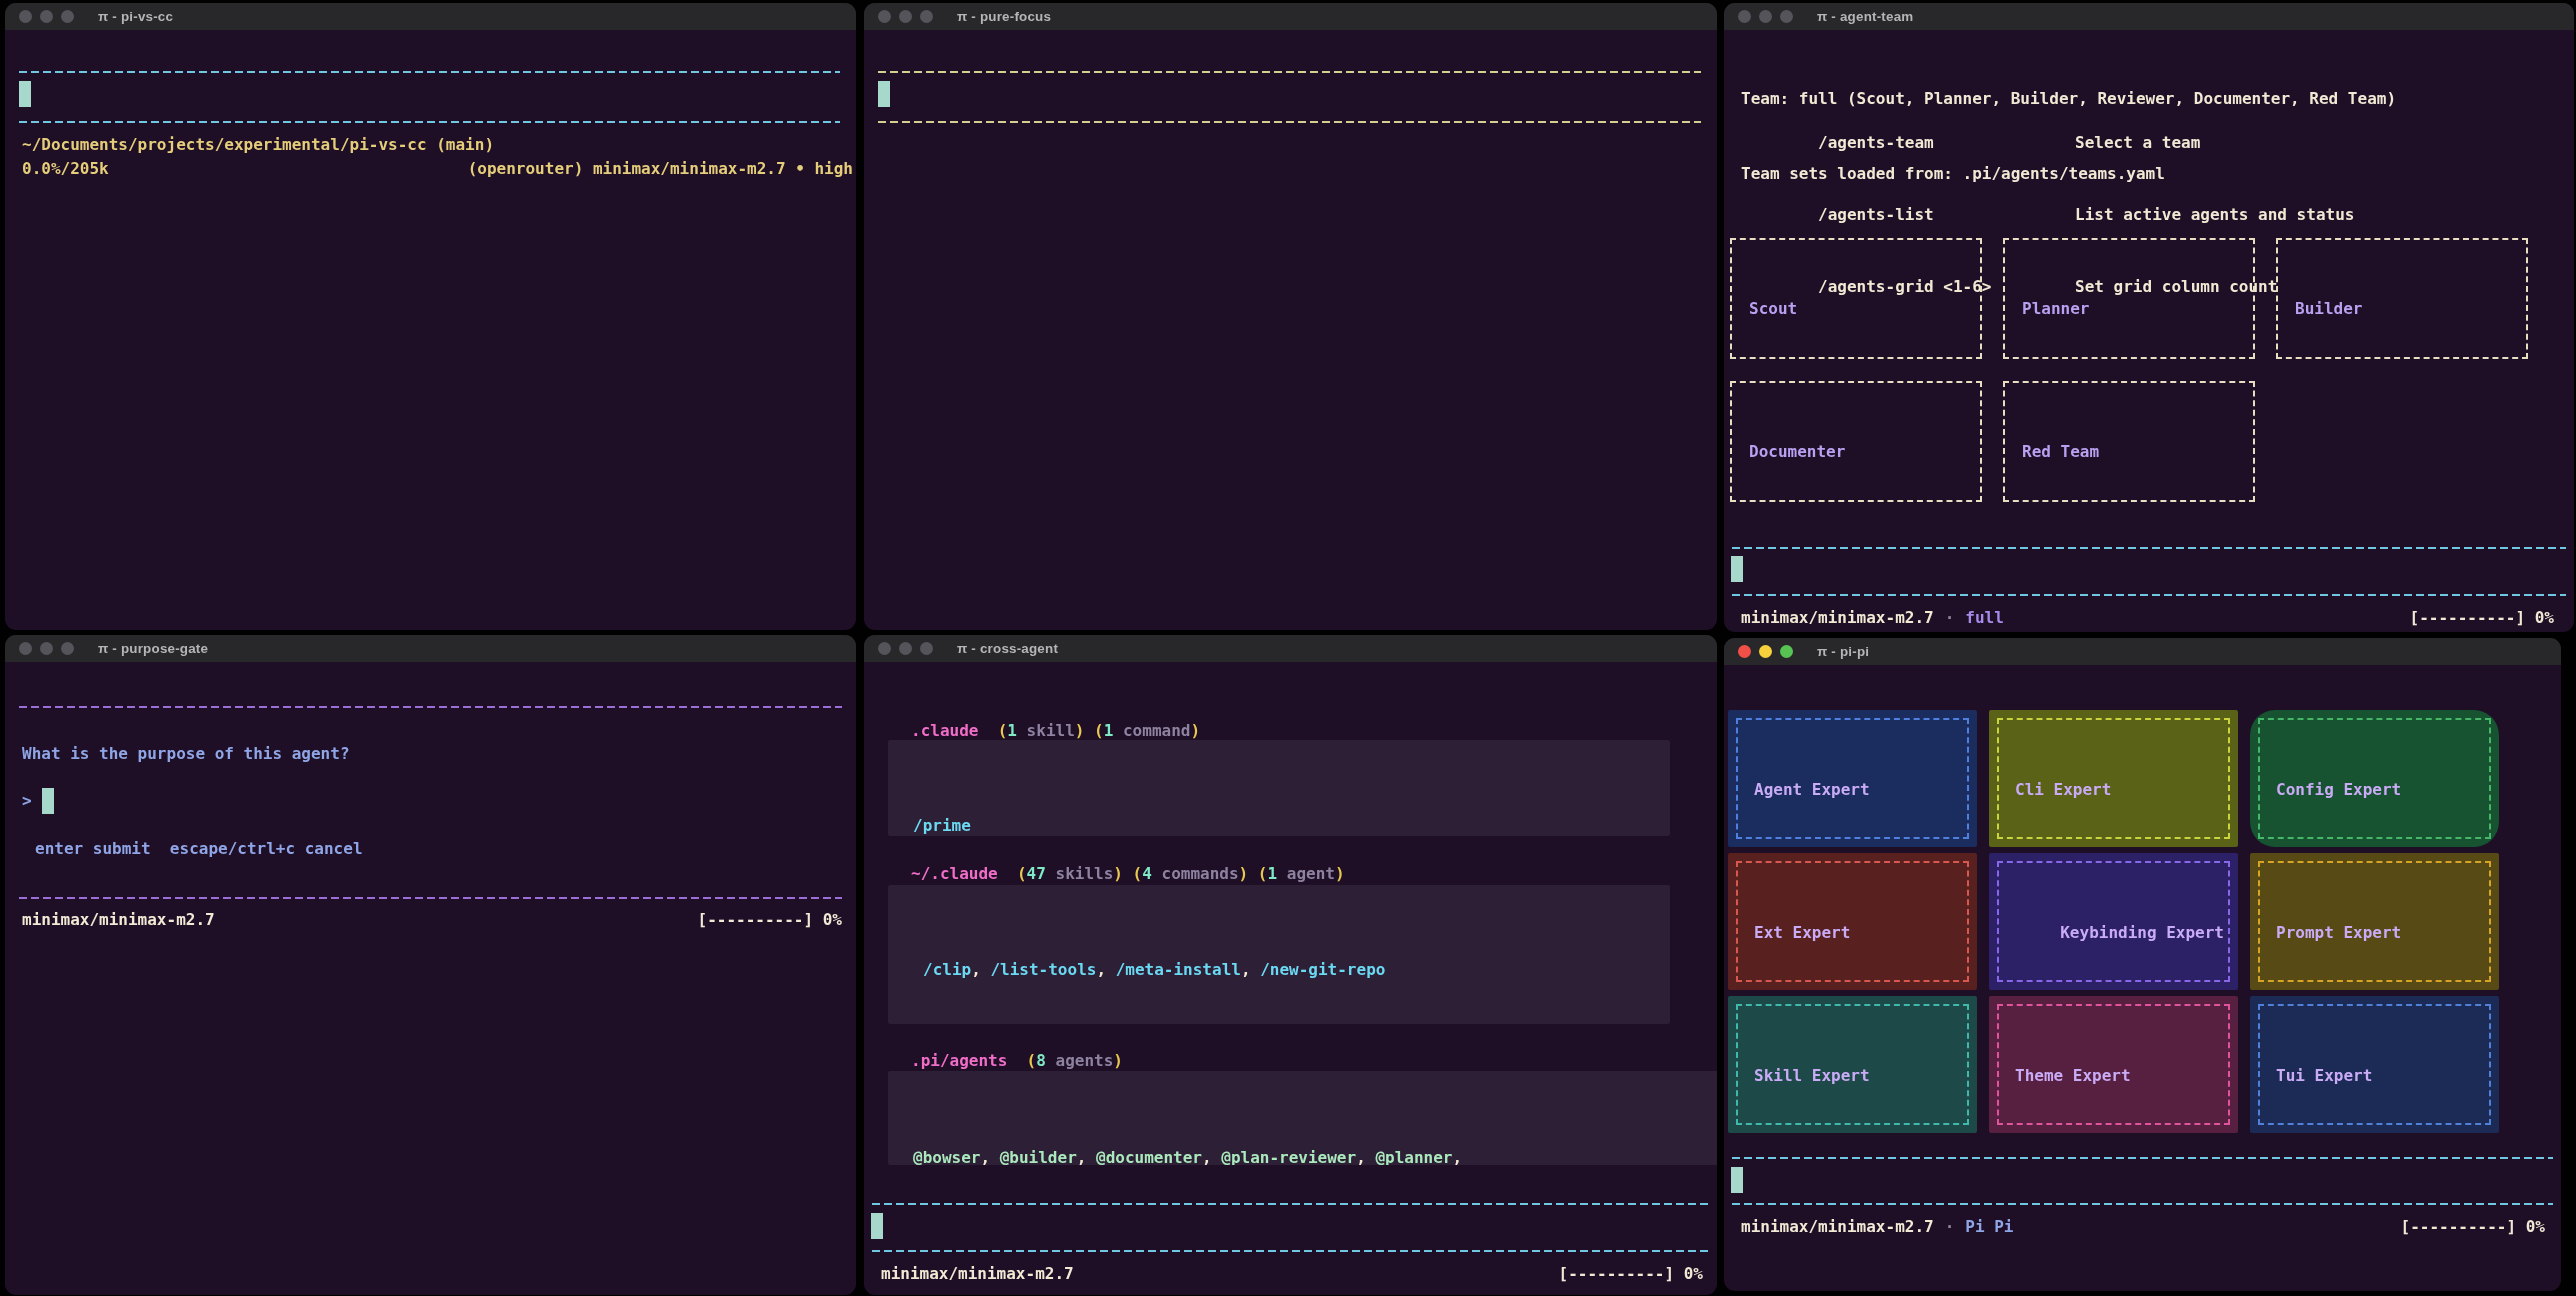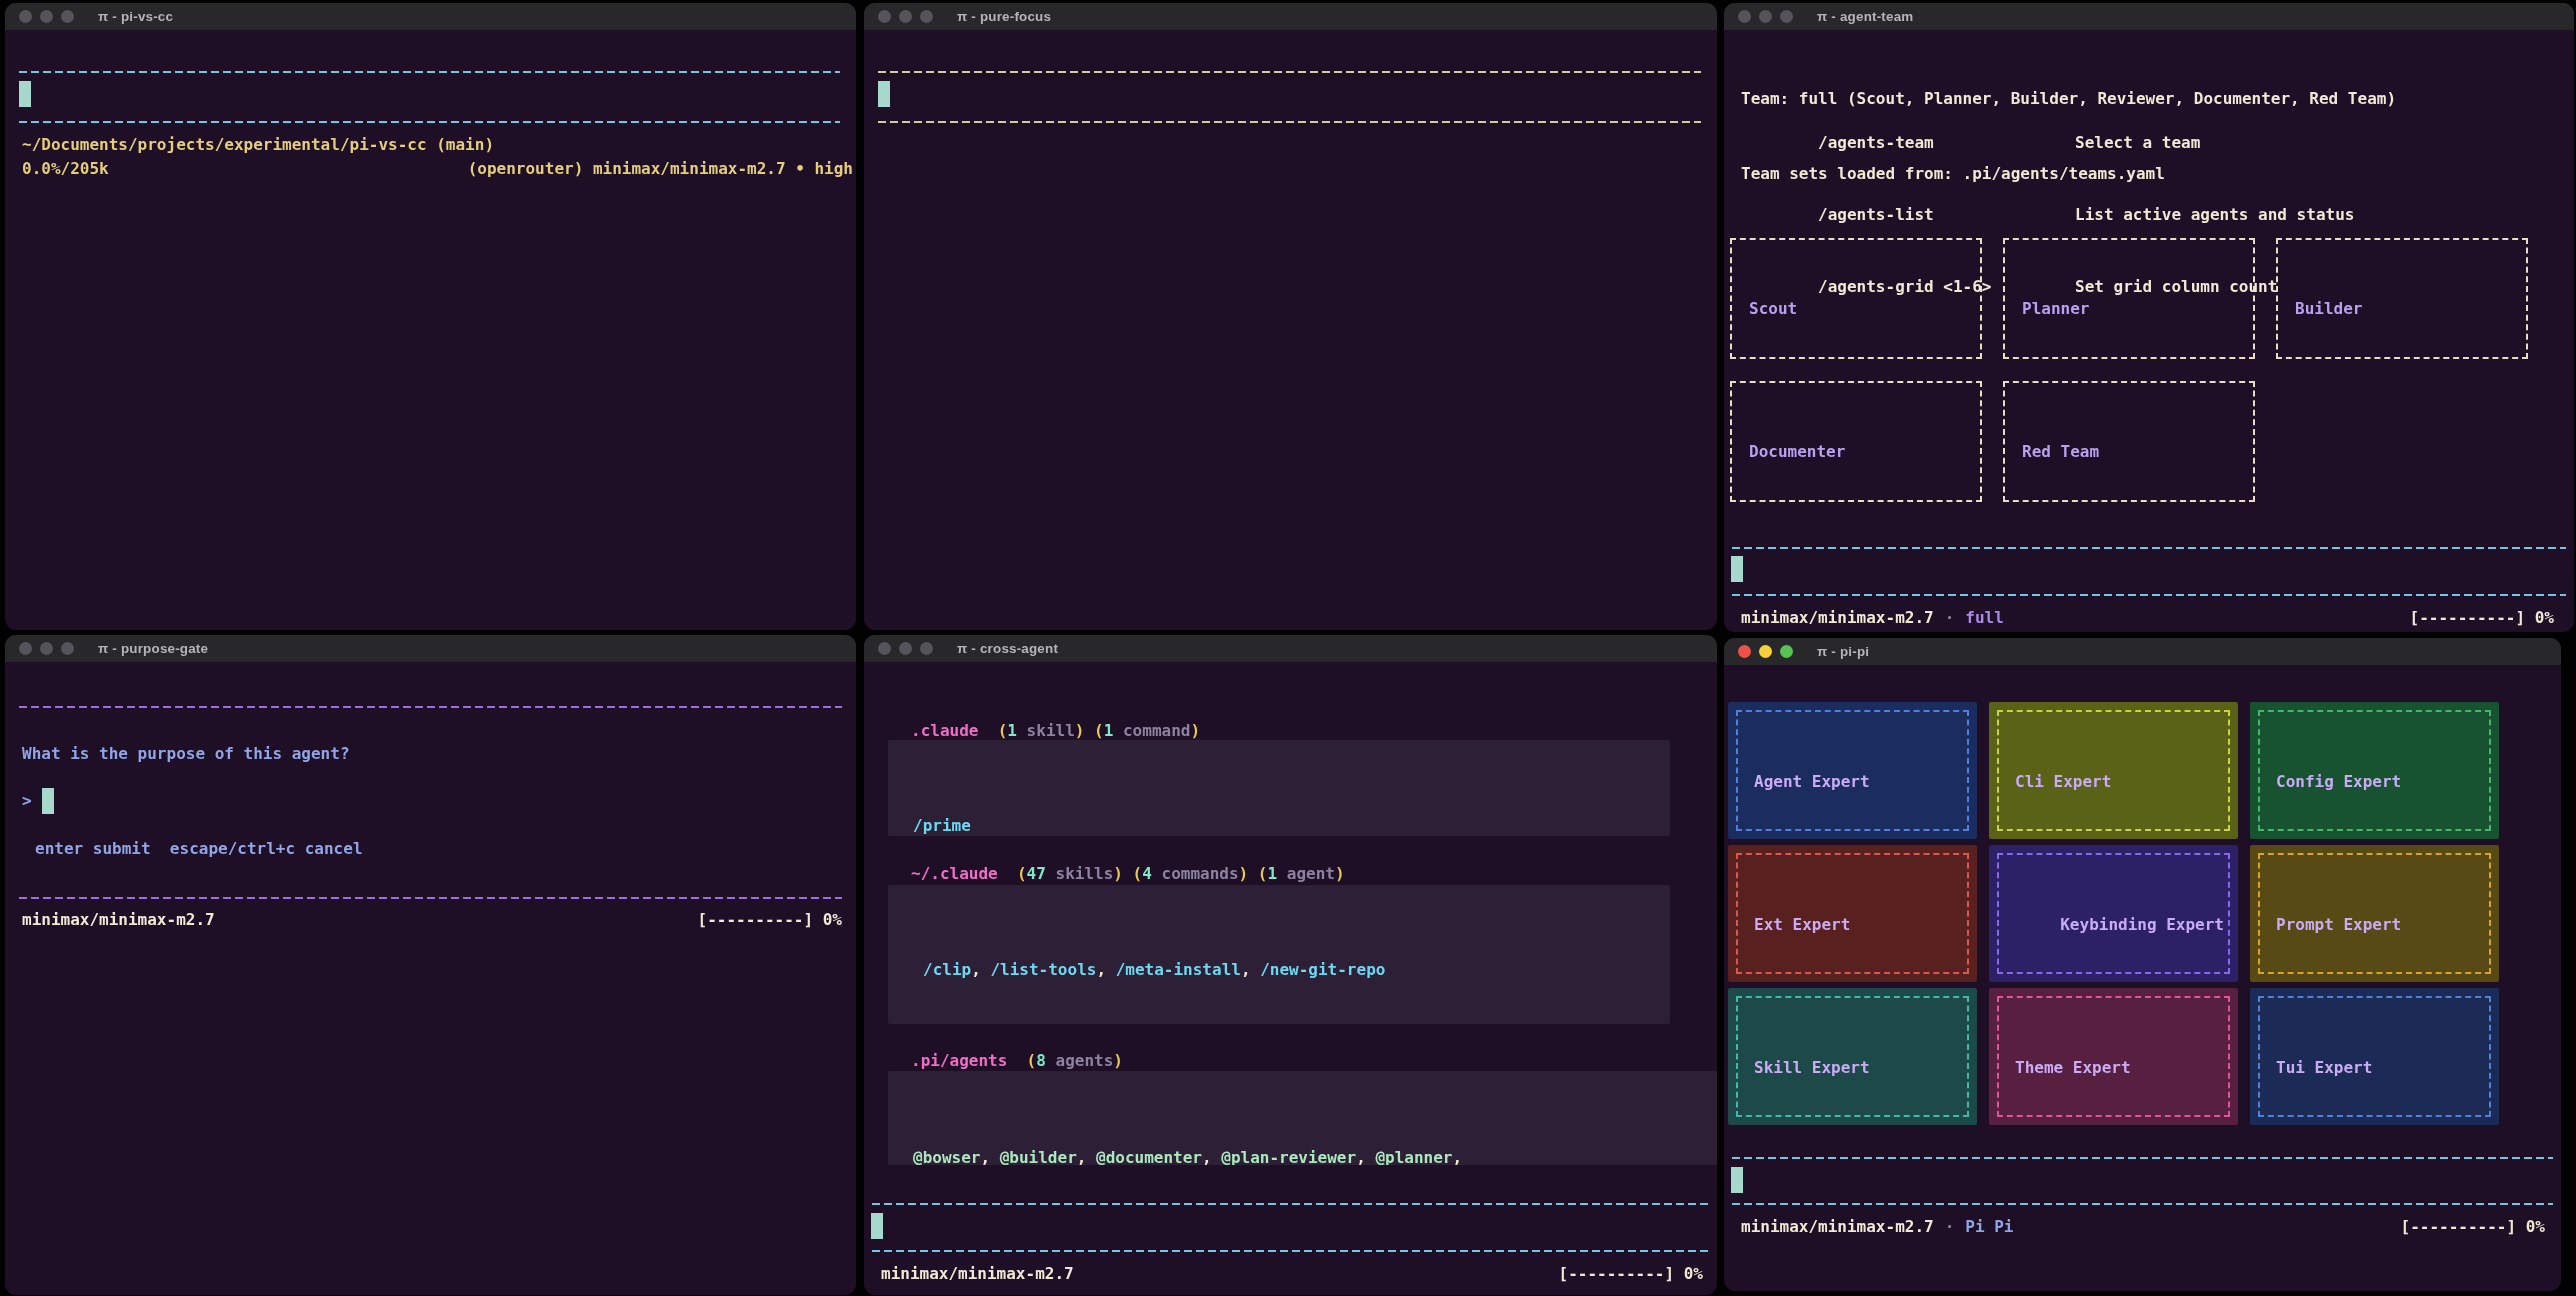--- a/index.html
+++ b/index.html
@@ -234,38 +234,38 @@
 
   <div class="win focused" style="left:1724px;top:638px;width:837px;height:653px;">
     <div class="titlebar">
       <div class="lights">
         <span class="light l-red"></span>
         <span class="light l-yellow"></span>
         <span class="light l-green"></span>
       </div>
       <span class="wtitle">π - pi-pi</span>
     </div>
-    <div class="pcards mono" style="left:4px;top:64px;">
+    <div class="pcards mono" style="left:4px;top:72px;">
       <div class="pcard" style="background: rgb(27, 44, 94);">
         <div class="pcard-inner" style="border-color: rgb(79, 128, 224);">
           <div class="name">Agent Expert</div>
           
           
           
         </div>
       </div>
       <div class="pcard" style="background: rgb(90, 98, 24);">
         <div class="pcard-inner" style="border-color: rgb(201, 212, 62);">
           <div class="name">Cli Expert</div>
           
           
           
         </div>
       </div>
-      <div class="pcard" style="background: rgb(23, 82, 49);">
+      <div class="pcard" style="background: rgb(23, 82, 49); border-radius: 25px;">
         <div class="pcard-inner" style="border-color: rgb(70, 182, 104);">
           <div class="name">Config Expert</div>
           
           
           
         </div>
       </div>
       <div class="pcard" style="background: rgb(88, 32, 30);">
         <div class="pcard-inner" style="border-color: rgb(216, 88, 80);">
           <div class="name">Ext Expert</div>

